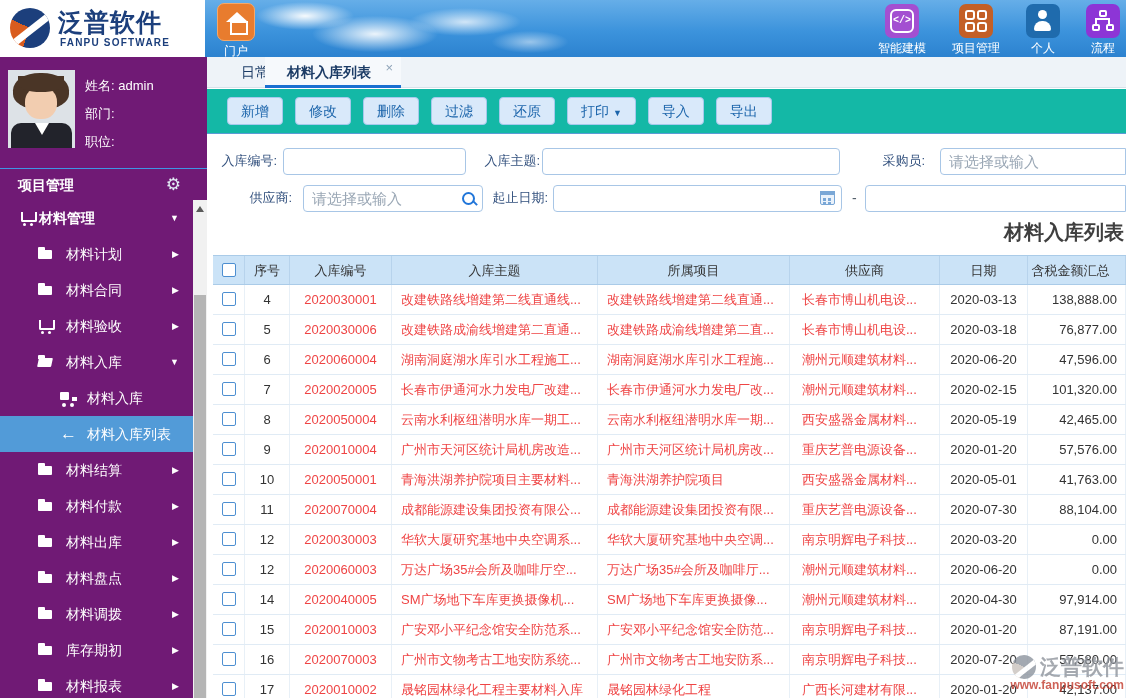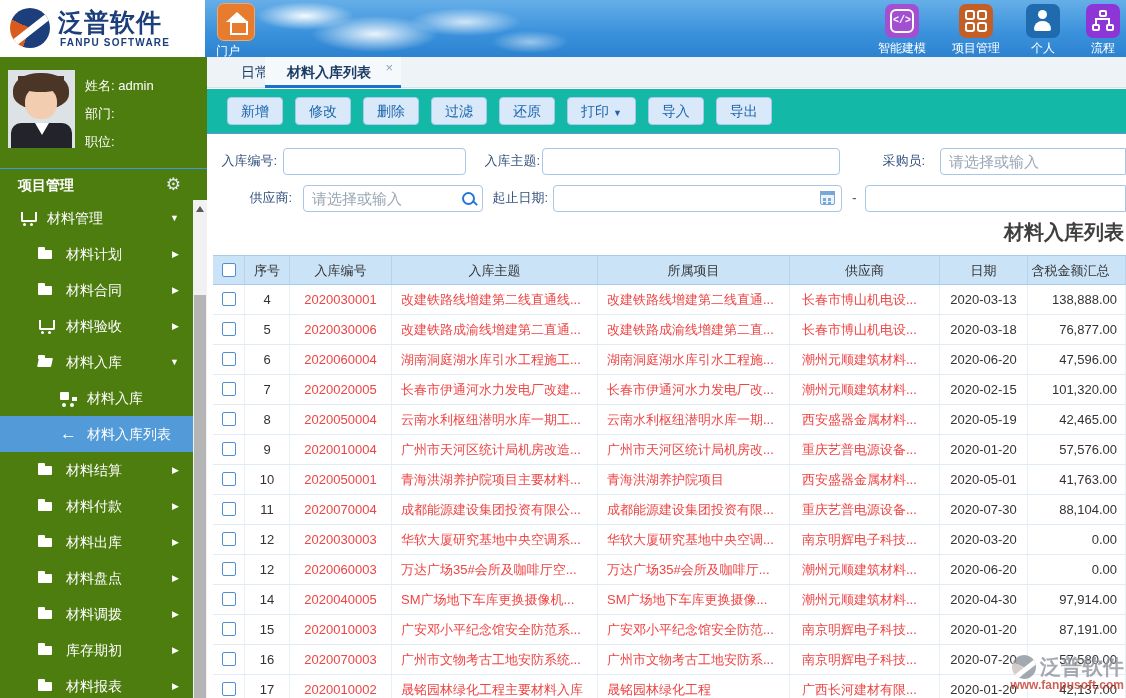--- a/index.html
+++ b/index.html
@@ -13,21 +13,21 @@
       radial-gradient(ellipse 90px 26px at 375px 34px, rgba(255,255,255,.9), rgba(255,255,255,0) 70%),
       radial-gradient(ellipse 80px 20px at 465px 22px, rgba(255,255,255,.75), rgba(255,255,255,0) 70%),
       radial-gradient(ellipse 55px 16px at 530px 42px, rgba(255,255,255,.5), rgba(255,255,255,0) 70%),
       linear-gradient(180deg,#66aee8 0%,#3c93dc 55%,#2c82cf 100%); }
   .logo-box { position:absolute; left:0; top:0; width:205px; height:57px; background:#fff; }
   .logo-mark { position:absolute; left:10px; top:8px; width:40px; height:40px; border-radius:50%;
     background:conic-gradient(from 200deg,#d95c1e 0deg 95deg,#1c3f7c 95deg 360deg); overflow:hidden; }
   .logo-mark::after { content:""; position:absolute; left:-6px; top:16px; width:60px; height:7px; background:#fff; transform:rotate(-38deg); }
   .logo-title { position:absolute; left:58px; top:6px; font-size:25px; font-weight:bold; color:#1c3f7c; letter-spacing:1px; }
   .logo-sub { position:absolute; left:60px; top:37px; font-size:10px; font-weight:bold; color:#1c3f7c; letter-spacing:1.2px; }
-  .portal { position:absolute; left:216px; top:3px; width:40px; cursor:pointer; }
+  .portal { position:absolute; left:216px; top:3px; width:40px; text-align:center; cursor:pointer; }
   .portal-tile { width:38px; height:38px; margin:0 auto; background:#e87c2e; border-radius:7px; border:1px solid #f4a96a; position:relative; }
   .home-icon { position:absolute; left:8px; top:8px; width:22px; height:20px; }
   .home-icon::before { content:""; position:absolute; left:0; top:0; width:0; height:0; border-left:11px solid transparent; border-right:11px solid transparent; border-bottom:10px solid #fff; }
   .home-icon::after { content:""; position:absolute; left:4px; top:9px; width:14px; height:10px; border:2px solid #fff; }
   .portal-label, .app-label { display:block; margin-top:2px; font-size:12px; color:#fff; }
   .apps { position:absolute; right:6px; top:4px; display:flex; gap:26px; }
   .app { text-align:center; cursor:pointer; }
   .app-tile { width:34px; height:34px; margin:0 auto; border-radius:7px; position:relative; display:flex; align-items:center; justify-content:center; }
   .tile-model { background:#a34fd1; }
   .tile-pm { background:#c35f26; }
@@ -39,38 +39,38 @@
   .person-icon { width:20px; height:22px; position:relative; }
   .person-icon::before { content:""; position:absolute; left:5px; top:0; width:9px; height:9px; border-radius:50%; background:#fff; }
   .person-icon::after { content:""; position:absolute; left:1px; top:11px; width:17px; height:10px; border-radius:8px 8px 2px 2px; background:#fff; }
   .flow-icon { width:22px; height:22px; position:relative; }
   .flow-icon .fi-top { position:absolute; left:7px; top:0; width:8px; height:7px; border:2px solid #fff; border-radius:2px; }
   .flow-icon .fi-link { position:absolute; left:3px; top:8px; width:15px; height:6px; border:2px solid #fff; border-bottom:none; }
   .flow-icon .fi-l { position:absolute; left:0; top:14px; width:8px; height:7px; border:2px solid #fff; border-radius:2px; }
   .flow-icon .fi-r { position:absolute; right:0; top:14px; width:8px; height:7px; border:2px solid #fff; border-radius:2px; }
 
   
-  .sidebar { position:absolute; left:0; top:57px; width:207px; height:641px; background:#4d7c0f; color:#fff; }
+  .sidebar { position:absolute; left:0; top:57px; width:207px; height:641px; background:#701a75; color:#fff; }
   .avatar { position:absolute; left:8px; top:13px; width:67px; height:78px; background:#dde2e7; overflow:hidden; }
   .avatar::before { content:""; position:absolute; left:5px; top:3px; width:56px; height:36px; background:#4a3526; border-radius:48% 48% 42% 42%; }
   .avatar::after { content:""; position:absolute; left:17px; top:17px; width:32px; height:32px; background:#f2cdb0; border-radius:46%; }
   .avatar .suit { position:absolute; bottom:0; left:3px; width:61px; height:25px; background:#22232b; border-radius:10px 10px 0 0; z-index:2; }
   .avatar .suit::before { content:""; position:absolute; left:24px; top:0; width:0; height:0; border-left:7px solid transparent; border-right:7px solid transparent; border-top:12px solid #fff; }
   .avatar .fringe { position:absolute; left:10px; top:6px; width:46px; height:16px; background:#4a3526; border-radius:0 0 60% 60%; z-index:1; }
   .uinfo { position:absolute; left:85px; font-size:13px; color:#fff; }
   .u1 { top:20px; } .u2 { top:48px; } .u3 { top:76px; }
   .pm-bar { position:absolute; left:0; top:111px; width:207px; height:32px; border-top:1px solid #3e96e4; }
   .pm-title { position:absolute; left:18px; top:8px; font-size:14px; font-weight:bold; color:#fff; }
   .gear-icon { position:absolute; right:26px; top:5px; font-size:17px; color:#e2ecf5; font-family:"DejaVu Sans",sans-serif; cursor:pointer; }
   .menu { position:absolute; left:0; top:143px; width:193px; height:498px; overflow:hidden; }
   .mi { position:relative; height:36px; line-height:36px; font-size:14px; color:#fff; cursor:pointer; }
   .mi.selected { background:#529bd8; }
   .mi .mlabel { position:absolute; }
   .mi .chev { position:absolute; right:14px; top:0; font-size:9px; color:#fff; }
-  .mi.lvl1 .mic { left:20px; } .mi.lvl1 .mlabel { left:47px; }
+  .mi.lvl1 .mic { left:20px; } .mi.lvl1 .mlabel { left:39px;font-weight:bold; }
   .mi.lvl2 .mic { left:38px; } .mi.lvl2 .mlabel { left:66px; }
   .mi.lvl3 .mic { left:60px; } .mi.lvl3 .mlabel { left:87px; }
   .mic { position:absolute; top:11px; width:16px; height:14px; }
   .mic.folder-icon::before, .mic.folder-open-icon::before { content:""; position:absolute; left:0; top:0; width:7px; height:4px; background:#fff; border-radius:1px 1px 0 0; }
   .mic.folder-icon::after, .mic.folder-open-icon::after { content:""; position:absolute; left:0; top:3px; width:14px; height:9px; background:#fff; border-radius:1px; }
   .mic.folder-open-icon::after { transform:skewX(-12deg); }
   .mic.cart-icon::before { content:""; position:absolute; left:1px; top:1px; width:12px; height:8px; border:2px solid #fff; border-top:none; border-radius:0 0 2px 2px; }
   .mic.cart-icon::after { content:""; position:absolute; left:3px; bottom:-1px; width:3px; height:3px; border-radius:50%; background:#fff; box-shadow:7px 0 0 #fff; }
   .mic.truck-icon::before { content:""; position:absolute; left:0; top:1px; width:9px; height:8px; background:#fff; border-radius:1px; box-shadow:10px 3px 0 -2px #fff; }
   .mic.truck-icon::after { content:""; position:absolute; left:2px; bottom:-2px; width:4px; height:4px; border-radius:50%; background:#fff; box-shadow:8px 0 0 #fff; }

